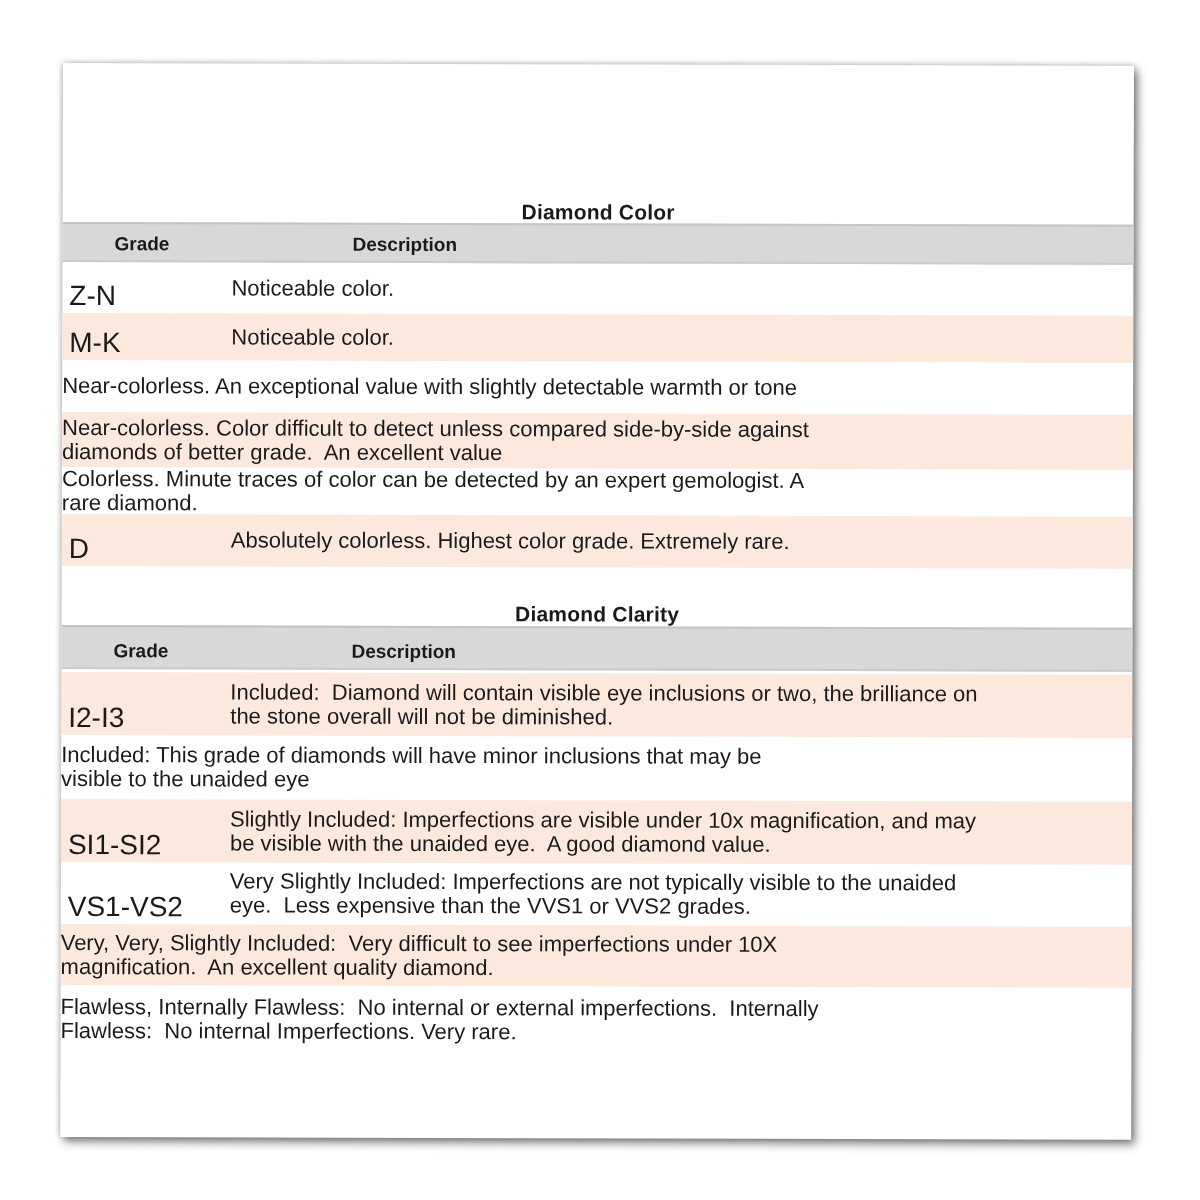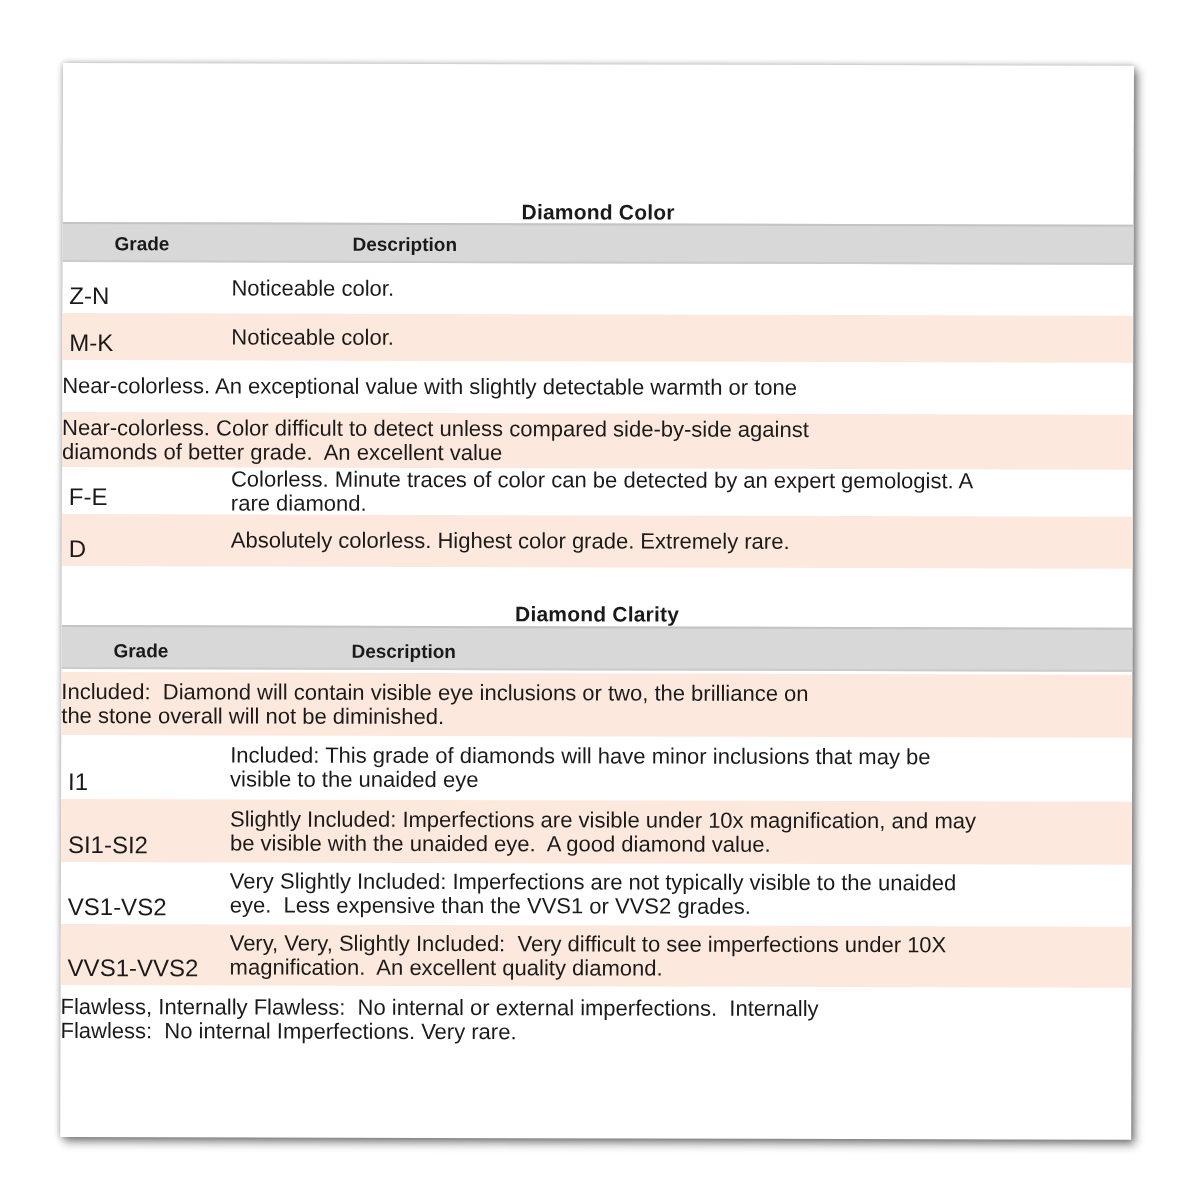--- a/index.html
+++ b/index.html
@@ -72,21 +72,21 @@
   #t2 .row:nth-child(3) { height: 63px; }
   #t2 .row:nth-child(4) { height: 62px; }
   #t2 .row:nth-child(5) { height: 61px; }
   #t2 .row:nth-child(6) { height: 67px; }
   .gcell {
     width: 169px;
     box-sizing: border-box;
     padding: 0 0 7px 7px;
     display: flex;
     align-items: flex-end;
-    font-size: 24px;
+    font-size: 28px;
     line-height: 20px;
   }
   .dcell {
     flex: 1;
     display: flex;
     align-items: center;
     font-size: 22px;
     line-height: 24px;
   }
   .dcell span { white-space: pre; }
@@ -120,21 +120,20 @@
             <span>Near-colorless. An exceptional value with slightly detectable warmth or tone</span>
           </div>
         </div>
         <div class="row">
           <div class="dcell">
             <span>Near-colorless. Color difficult to detect unless compared side-by-side against
 diamonds of better grade.  An excellent value</span>
           </div>
         </div>
         <div class="row">
-          <div class="gcell">F-E</div>
           <div class="dcell">
             <span>Colorless. Minute traces of color can be detected by an expert gemologist. A
 rare diamond.</span>
           </div>
         </div>
         <div class="row">
           <div class="gcell">D</div>
           <div class="dcell">
             <span>Absolutely colorless. Highest color grade. Extremely rare.</span>
           </div>
@@ -143,48 +142,47 @@
   </section>
 
   <section class="tbl" id="t2">
     <h2>Diamond Clarity</h2>
     <div class="thead">
       <div class="hgrade">Grade</div>
       <div class="hdesc">Description</div>
     </div>
     <div class="tbody">
         <div class="row">
+          <div class="gcell">I2-I3</div>
           <div class="dcell">
             <span>Included:  Diamond will contain visible eye inclusions or two, the brilliance on
 the stone overall will not be diminished.</span>
           </div>
         </div>
         <div class="row">
-          <div class="gcell">I1</div>
           <div class="dcell">
             <span>Included: This grade of diamonds will have minor inclusions that may be
 visible to the unaided eye</span>
           </div>
         </div>
         <div class="row">
           <div class="gcell">SI1-SI2</div>
           <div class="dcell">
             <span>Slightly Included: Imperfections are visible under 10x magnification, and may
 be visible with the unaided eye.  A good diamond value.</span>
           </div>
         </div>
         <div class="row">
           <div class="gcell">VS1-VS2</div>
           <div class="dcell">
             <span>Very Slightly Included: Imperfections are not typically visible to the unaided
 eye.  Less expensive than the VVS1 or VVS2 grades.</span>
           </div>
         </div>
         <div class="row">
-          <div class="gcell">VVS1-VVS2</div>
           <div class="dcell">
             <span>Very, Very, Slightly Included:  Very difficult to see imperfections under 10X
 magnification.  An excellent quality diamond.</span>
           </div>
         </div>
         <div class="row">
           <div class="dcell">
             <span>Flawless, Internally Flawless:  No internal or external imperfections.  Internally
 Flawless:  No internal Imperfections. Very rare.</span>
           </div>

